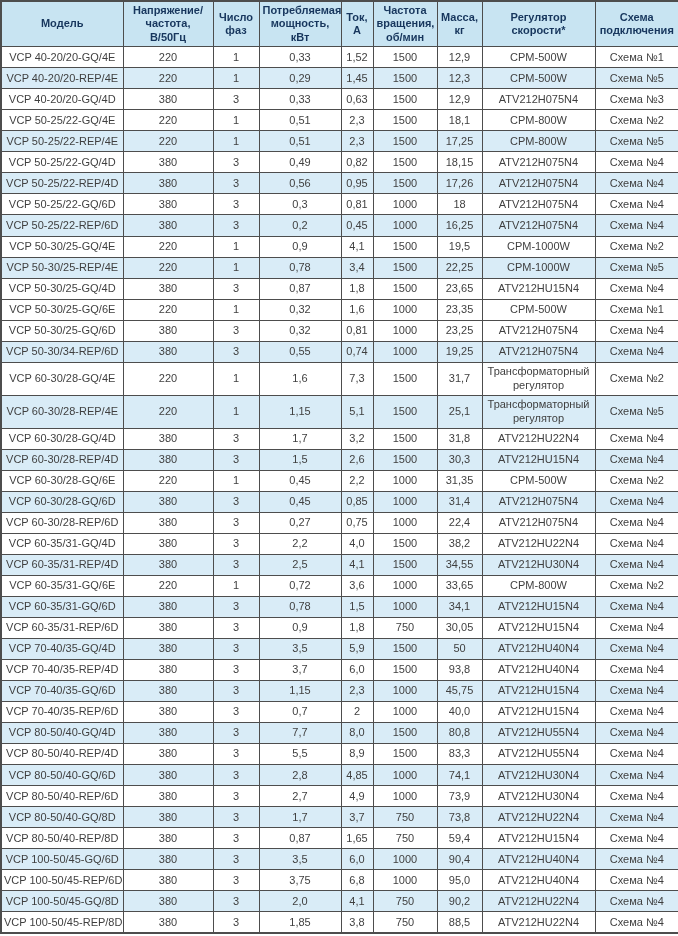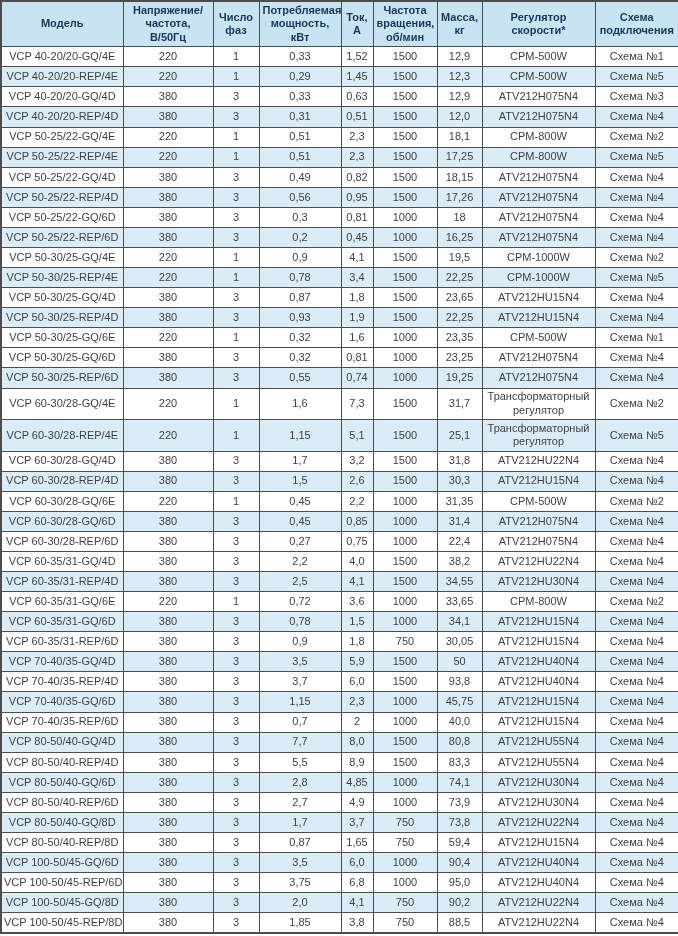--- a/index.html
+++ b/index.html
@@ -96,31 +96,20 @@
         <td class="cell-model">VCP 40-20/20-GQ/4D</td>
         <td class="cell-voltage">380</td>
         <td class="cell-phases">3</td>
         <td class="cell-power">0,33</td>
         <td class="cell-current">0,63</td>
         <td class="cell-speed">1500</td>
         <td class="cell-mass">12,9</td>
         <td class="cell-regulator">ATV212H075N4</td>
         <td class="cell-scheme">Схема №3</td>
       </tr>
-      <tr class="shaded">
-        <td class="cell-model">VCP 40-20/20-REP/4D</td>
-        <td class="cell-voltage">380</td>
-        <td class="cell-phases">3</td>
-        <td class="cell-power">0,31</td>
-        <td class="cell-current">0,51</td>
-        <td class="cell-speed">1500</td>
-        <td class="cell-mass">12,0</td>
-        <td class="cell-regulator">ATV212H075N4</td>
-        <td class="cell-scheme">Схема №4</td>
-      </tr>
       <tr>
         <td class="cell-model">VCP 50-25/22-GQ/4E</td>
         <td class="cell-voltage">220</td>
         <td class="cell-phases">1</td>
         <td class="cell-power">0,51</td>
         <td class="cell-current">2,3</td>
         <td class="cell-speed">1500</td>
         <td class="cell-mass">18,1</td>
         <td class="cell-regulator">CPM-800W</td>
         <td class="cell-scheme">Схема №2</td>
@@ -206,31 +195,20 @@
         <td class="cell-model">VCP 50-30/25-GQ/4D</td>
         <td class="cell-voltage">380</td>
         <td class="cell-phases">3</td>
         <td class="cell-power">0,87</td>
         <td class="cell-current">1,8</td>
         <td class="cell-speed">1500</td>
         <td class="cell-mass">23,65</td>
         <td class="cell-regulator">ATV212HU15N4</td>
         <td class="cell-scheme">Схема №4</td>
       </tr>
-      <tr class="shaded">
-        <td class="cell-model">VCP 50-30/25-REP/4D</td>
-        <td class="cell-voltage">380</td>
-        <td class="cell-phases">3</td>
-        <td class="cell-power">0,93</td>
-        <td class="cell-current">1,9</td>
-        <td class="cell-speed">1500</td>
-        <td class="cell-mass">22,25</td>
-        <td class="cell-regulator">ATV212HU15N4</td>
-        <td class="cell-scheme">Схема №4</td>
-      </tr>
       <tr>
         <td class="cell-model">VCP 50-30/25-GQ/6E</td>
         <td class="cell-voltage">220</td>
         <td class="cell-phases">1</td>
         <td class="cell-power">0,32</td>
         <td class="cell-current">1,6</td>
         <td class="cell-speed">1000</td>
         <td class="cell-mass">23,35</td>
         <td class="cell-regulator">CPM-500W</td>
         <td class="cell-scheme">Схема №1</td>
@@ -240,21 +218,21 @@
         <td class="cell-voltage">380</td>
         <td class="cell-phases">3</td>
         <td class="cell-power">0,32</td>
         <td class="cell-current">0,81</td>
         <td class="cell-speed">1000</td>
         <td class="cell-mass">23,25</td>
         <td class="cell-regulator">ATV212H075N4</td>
         <td class="cell-scheme">Схема №4</td>
       </tr>
       <tr class="shaded">
-        <td class="cell-model">VCP 50-30/25-REP/6D</td>
+        <td class="cell-model">VCP 50-30/34-REP/6D</td>
         <td class="cell-voltage">380</td>
         <td class="cell-phases">3</td>
         <td class="cell-power">0,55</td>
         <td class="cell-current">0,74</td>
         <td class="cell-speed">1000</td>
         <td class="cell-mass">19,25</td>
         <td class="cell-regulator">ATV212H075N4</td>
         <td class="cell-scheme">Схема №4</td>
       </tr>
       <tr>

